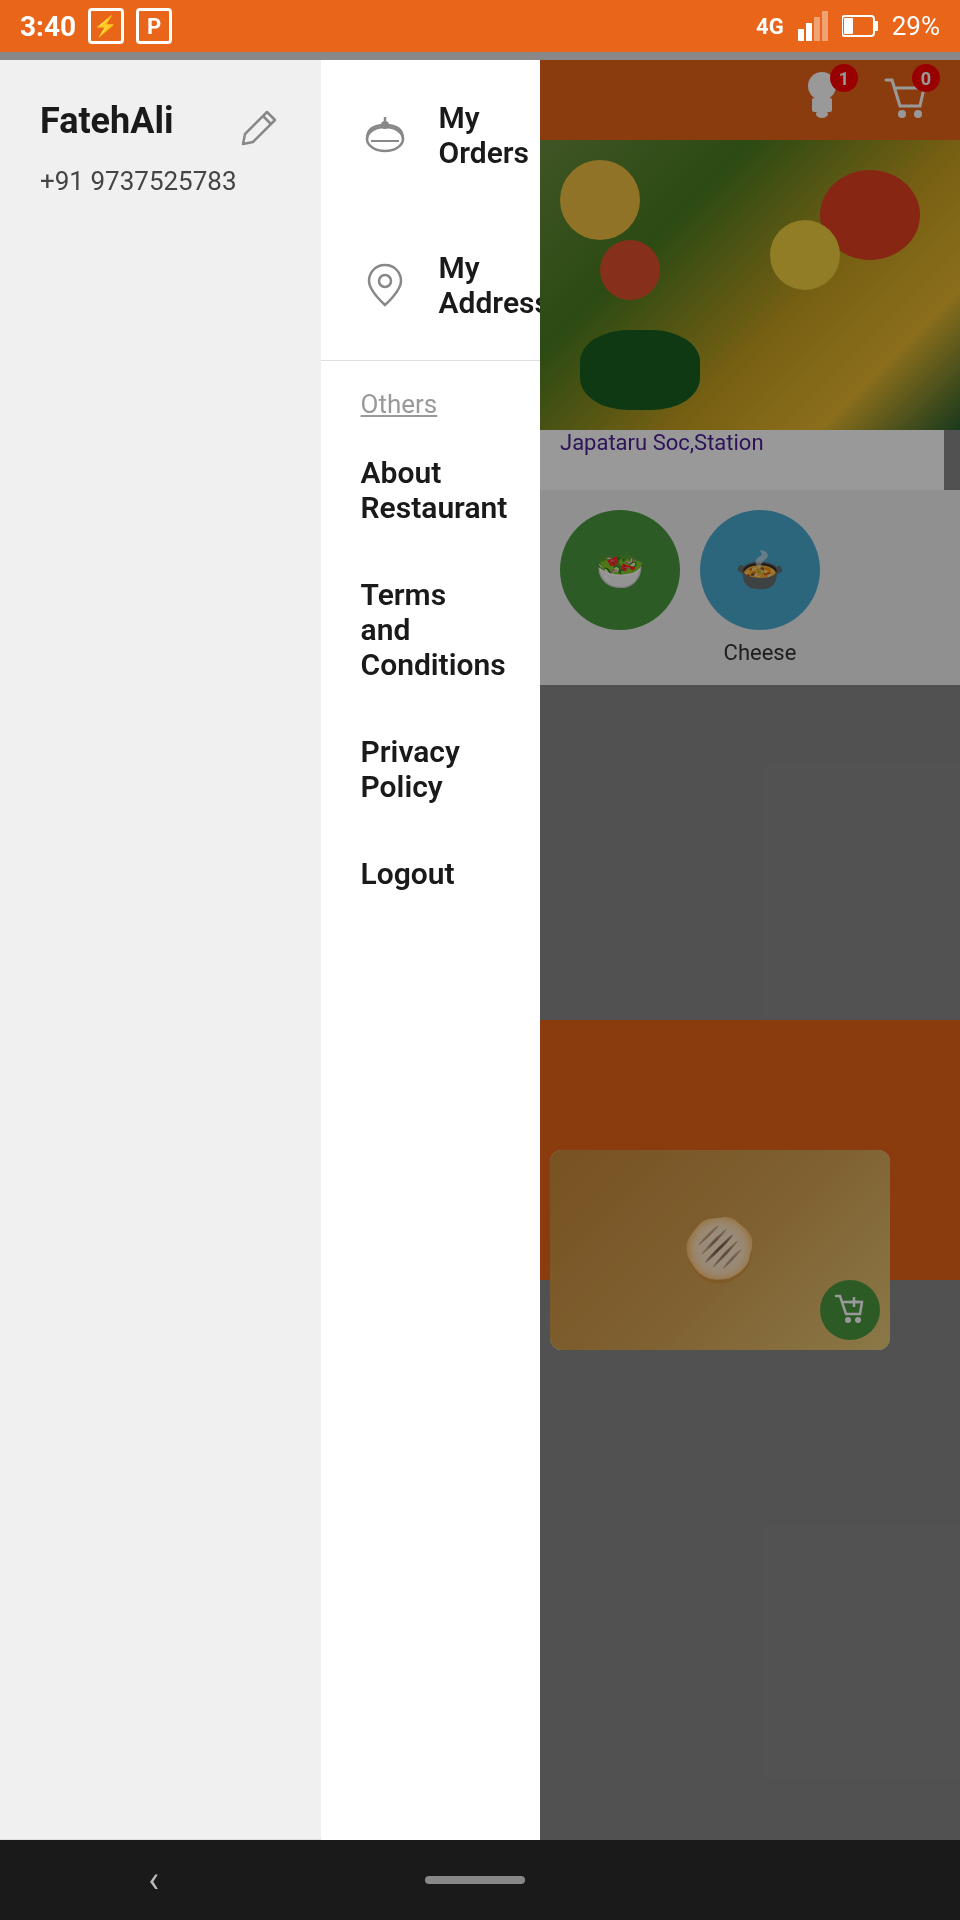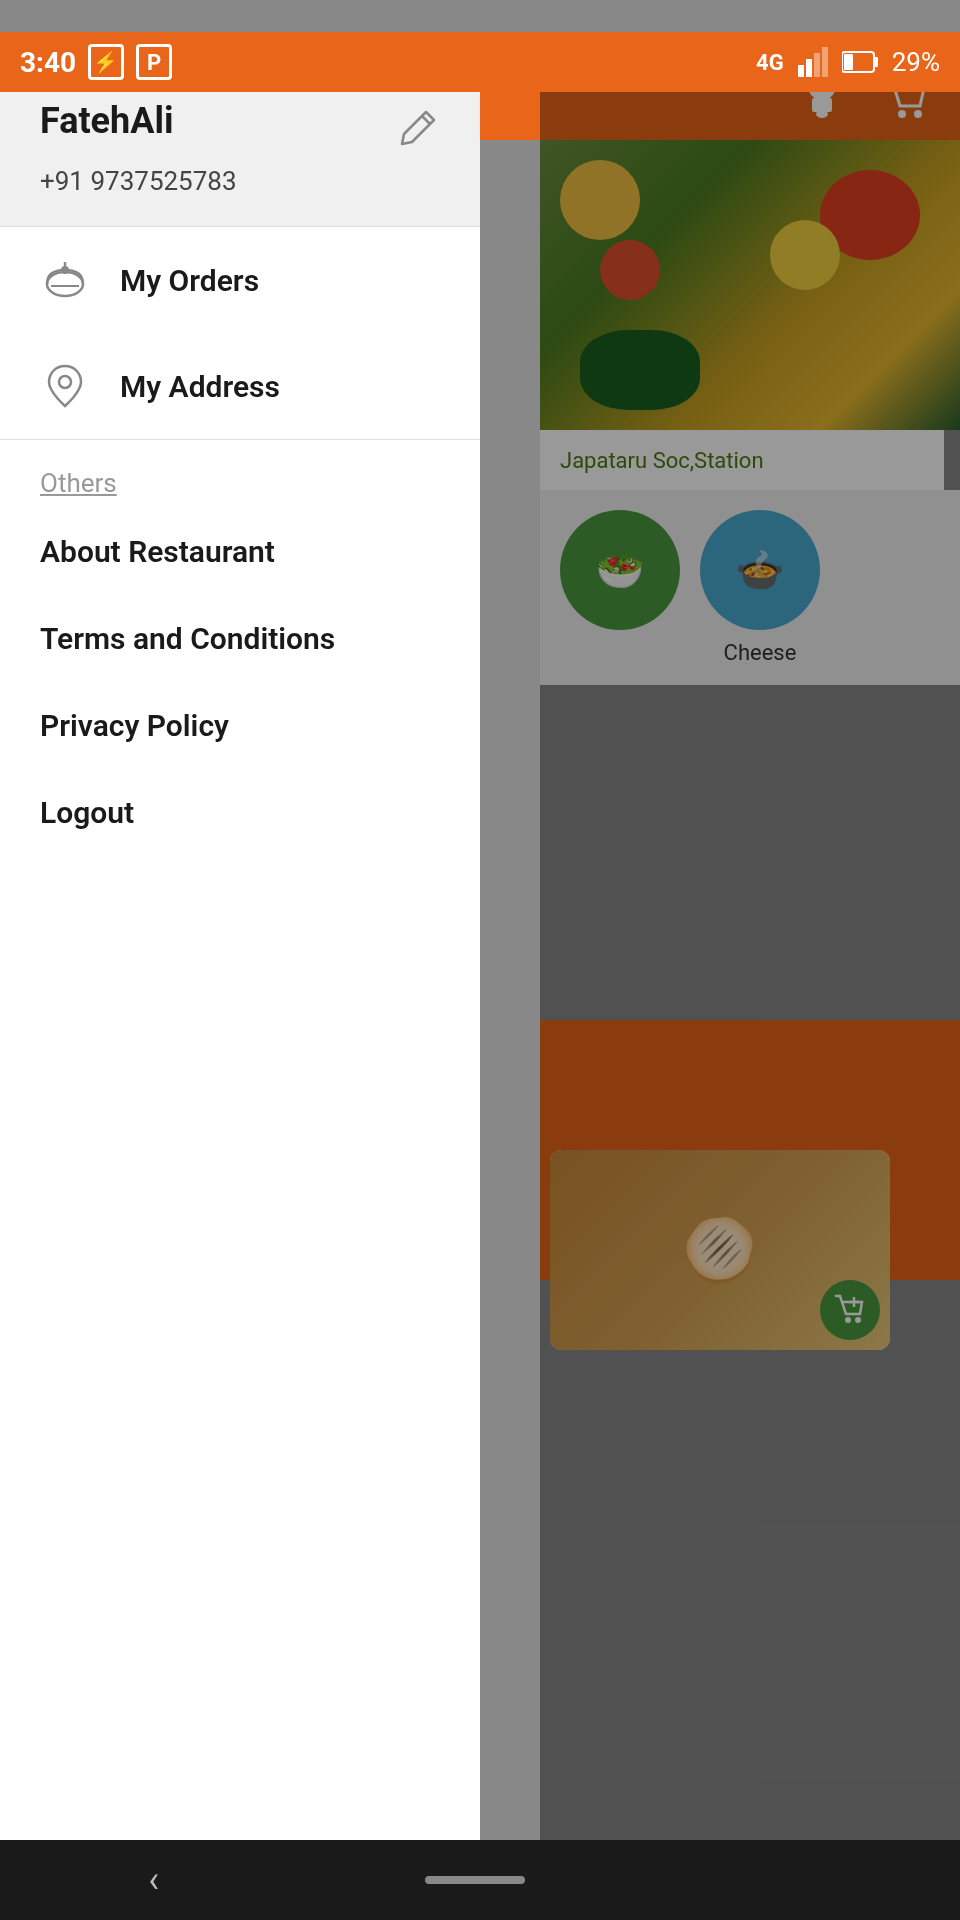--- a/index.html
+++ b/index.html
@@ -3,28 +3,27 @@
   <meta charset="utf-8">
   <meta name="viewport" content="width=960px">
   <style>
     * { margin: 0; padding: 0; box-sizing: border-box; }
     body { width: 960px; height: 1920px; overflow: hidden; font-family: 'Roboto', Arial, sans-serif; background: #888; position: relative; }
 
     
     .status-bar {
       position: absolute;
       top: 0; left: 0; right: 0;
-      height: 60px;
+      height: 52px;
       background: #E8651A;
       display: flex;
       align-items: center;
       justify-content: space-between;
       padding: 0 20px;
       z-index: 100;
-      margin-top: 32px;
     }
     .status-left {
       display: flex;
       align-items: center;
       gap: 12px;
       color: white;
       font-size: 28px;
       font-weight: bold;
     }
     .status-icon {
@@ -106,24 +105,24 @@
     }
 
     
     .address-bar {
       position: absolute;
       top: 430px;
       left: 540px; right: 16px;
       height: 60px;
       background: #fff;
       display: flex;
-      align-items: center;
+      align-items: flex-start;
       padding: 0 20px;
       font-size: 22px;
-      color: #4d7c0f;
+      color: #4c1d95;
       z-index: 2;
     }
 
     
     .food-items-area {
       position: absolute;
       top: 490px;
       left: 540px; right: 0;
       background: #f0f0f0;
       z-index: 2;
@@ -208,25 +207,25 @@
       position: absolute;
       top: 60px; left: 540px; right: 0; bottom: 80px;
       background: rgba(0,0,0,0.4);
       z-index: 10;
     }
 
     
     .sidebar {
       position: absolute;
       top: 60px; left: 0;
-      width: 480px; bottom: 80px;
+      width: 540px; bottom: 80px;
       background: #fff;
       z-index: 20;
       display: flex;
-      flex-direction: column;
+      flex-direction: row;
       justify-content: flex-end;
     }
 
     
     .user-profile {
       background: #f0f0f0;
       padding: 40px 40px 30px 40px;
       display: flex;
       align-items: flex-start;
       justify-content: space-between;
@@ -249,21 +248,21 @@
     }
 
     
     .menu-section {
       flex: 1;
       overflow-y: auto;
     }
     .menu-item {
       display: flex;
       align-items: center;
-      padding: 28px 40px;
+      padding: 40px 40px;
       gap: 30px;
       cursor: pointer;
     }
     .menu-icon {
       width: 50px; height: 50px;
       display: flex; align-items: center; justify-content: center;
       color: #888;
       font-size: 36px;
     }
     .menu-label {

